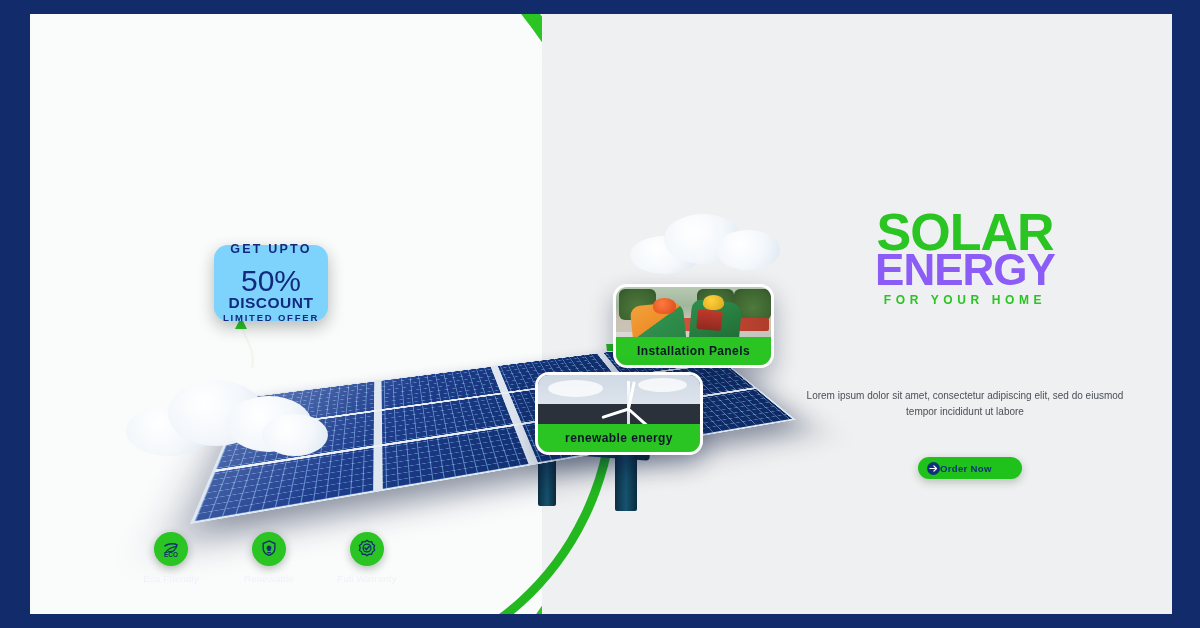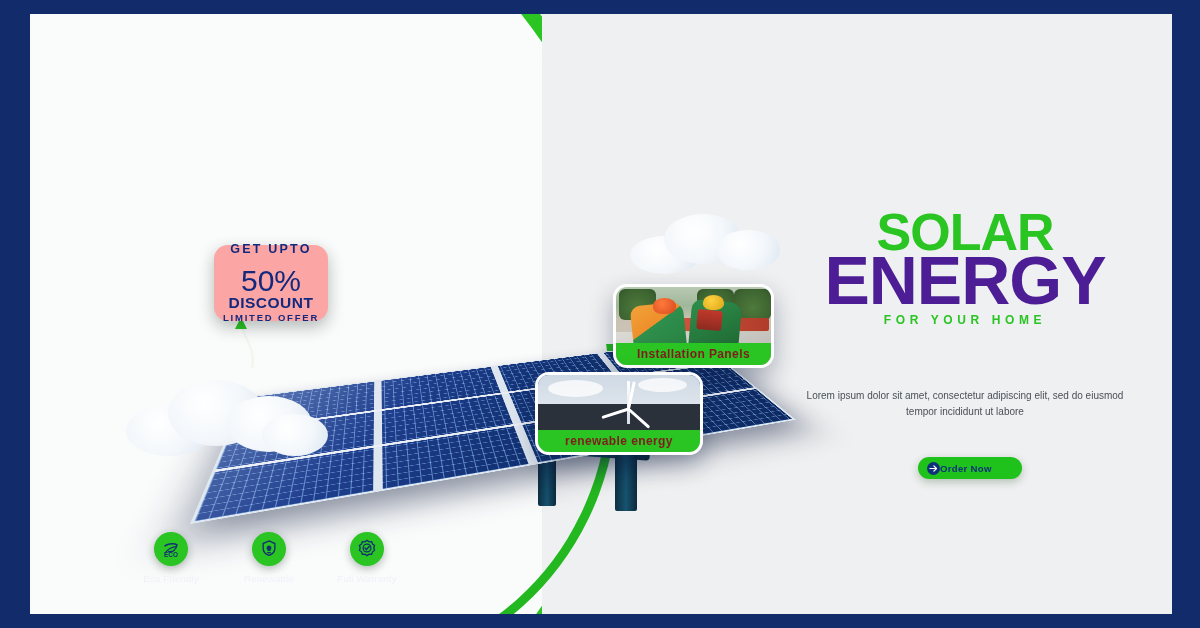--- a/index.html
+++ b/index.html
@@ -133,40 +133,40 @@
   .cloud-left b:nth-child(3){left:104px;top:30px;width:86px;height:56px;}
   .cloud-left b:nth-child(4){left:140px;top:48px;width:66px;height:42px;}
   .cloud-top{left:600px;top:196px;width:160px;height:66px;}
   .cloud-top b:nth-child(1){left:0;top:26px;width:70px;height:38px;}
   .cloud-top b:nth-child(2){left:34px;top:4px;width:78px;height:50px;}
   .cloud-top b:nth-child(3){left:86px;top:20px;width:64px;height:40px;}
 
   
   .badge{
     position:absolute;left:184px;top:231px;width:114px;height:76px;
-    background:#fca5a5;border-radius:14px;
+    background:#7dd3fc;border-radius:14px;
     box-shadow:0 6px 16px rgba(12,40,25,.30);
     display:flex;flex-direction:column;align-items:center;justify-content:center;
     color:#12297e;text-align:center;line-height:1;
   }
   .badge .b1{font-size:12.5px;font-weight:700;letter-spacing:2.2px;}
   .badge .b2{font-size:30px;font-weight:400;letter-spacing:0px;margin-top:10px;}
   .badge .b3{font-size:15.5px;font-weight:800;letter-spacing:.5px;margin-top:-1px;}
   .badge .b4{font-size:9.5px;font-weight:700;letter-spacing:1.8px;margin-top:3px;}
   .badge-arrow{position:absolute;left:196px;top:300px;width:40px;height:56px;}
 
   
   .card{
     position:absolute;border:3px solid #ffffff;border-radius:14px;overflow:hidden;
     box-shadow:0 10px 24px rgba(10,25,60,.32);
   }
   .card .photo{position:absolute;inset:0;}
   .card .cap{
-    position:absolute;left:0;right:0;bottom:0;height:22px;
-    background:#2ac423;color:#7f1d1d;
+    position:absolute;left:0;right:0;bottom:0;height:28px;
+    background:#2ac423;color:#0f172a;
     font-size:12px;font-weight:700;letter-spacing:.4px;
     display:flex;align-items:center;justify-content:center;
   }
   .card-install{left:583px;top:270px;width:155px;height:78px;}
   .card-renew{left:505px;top:358px;width:162px;height:77px;}
 
   
   .ph-install{
     background:
       linear-gradient(180deg,#b9c9b3 0%,#9fb79a 24%,#c9c2b4 42%,#cfc9bd 100%);
@@ -216,21 +216,21 @@
   .headline{position:absolute;left:760px;top:196px;width:350px;text-align:center;}
   .h-the-best{
     color:#14309a;font-size:23px;font-weight:700;letter-spacing:9px;
     line-height:1;margin-bottom:2px;
   }
   .h-solar{
     color:#2ac423;font-size:52px;font-weight:800;letter-spacing:-1px;
     line-height:.86;
   }
   .h-energy{
-    color:#4c1d95;font-size:68px;font-weight:800;letter-spacing:-1px;
+    color:#8b5cf6;font-size:44px;font-weight:800;letter-spacing:-1px;
     line-height:.86;margin-top:-4px;
   }
   .h-sub{
     color:#2ac423;font-size:12px;font-weight:700;letter-spacing:4.6px;
     line-height:1;margin-top:5px;
   }
   .desc{
     position:absolute;left:775px;top:374px;width:320px;text-align:center;
     color:#4a4f57;font-size:10px;line-height:1.55;
   }

